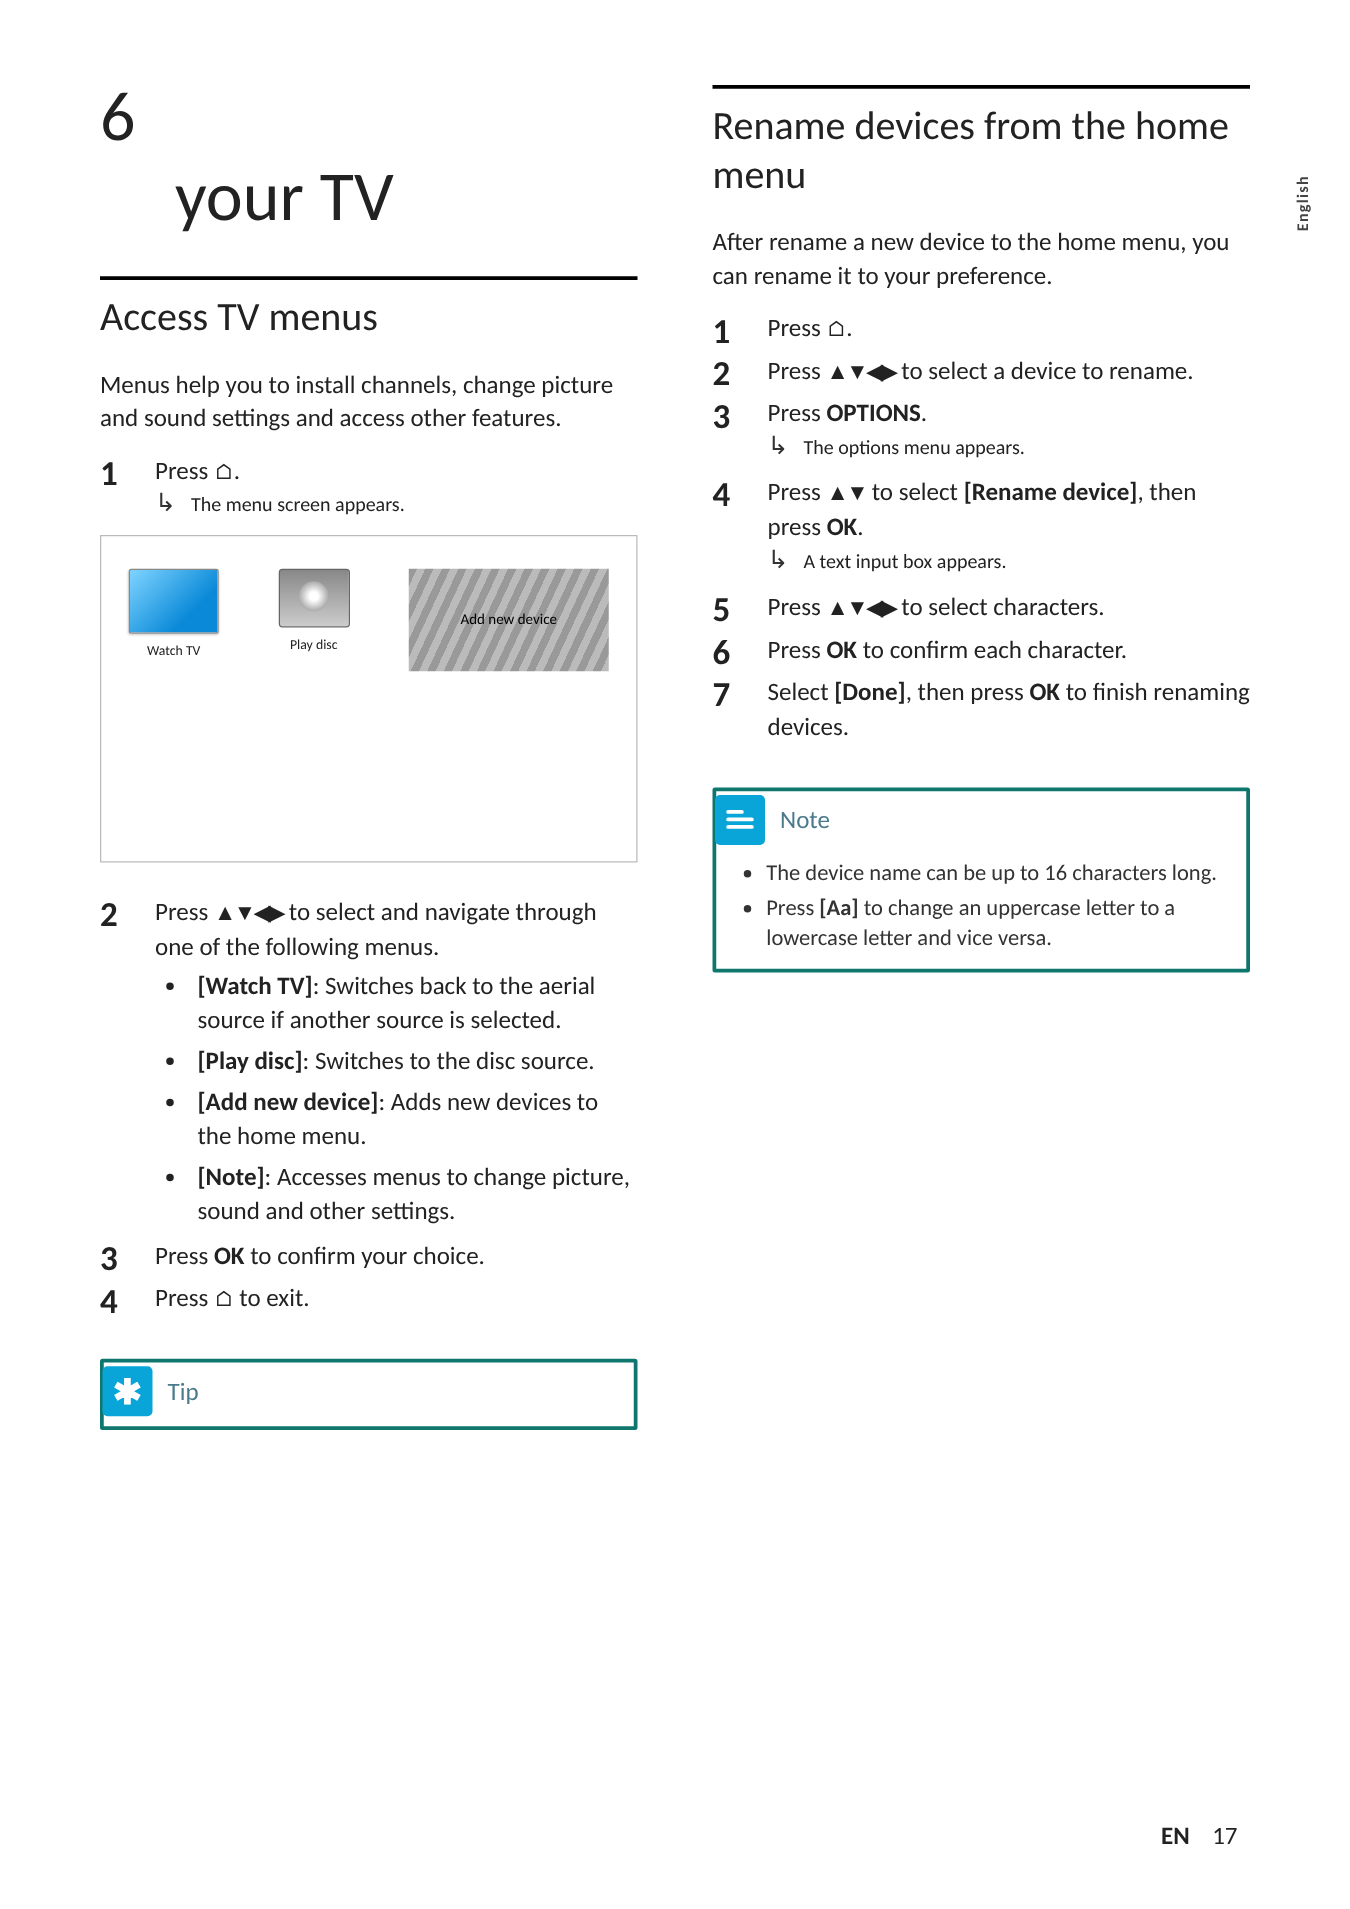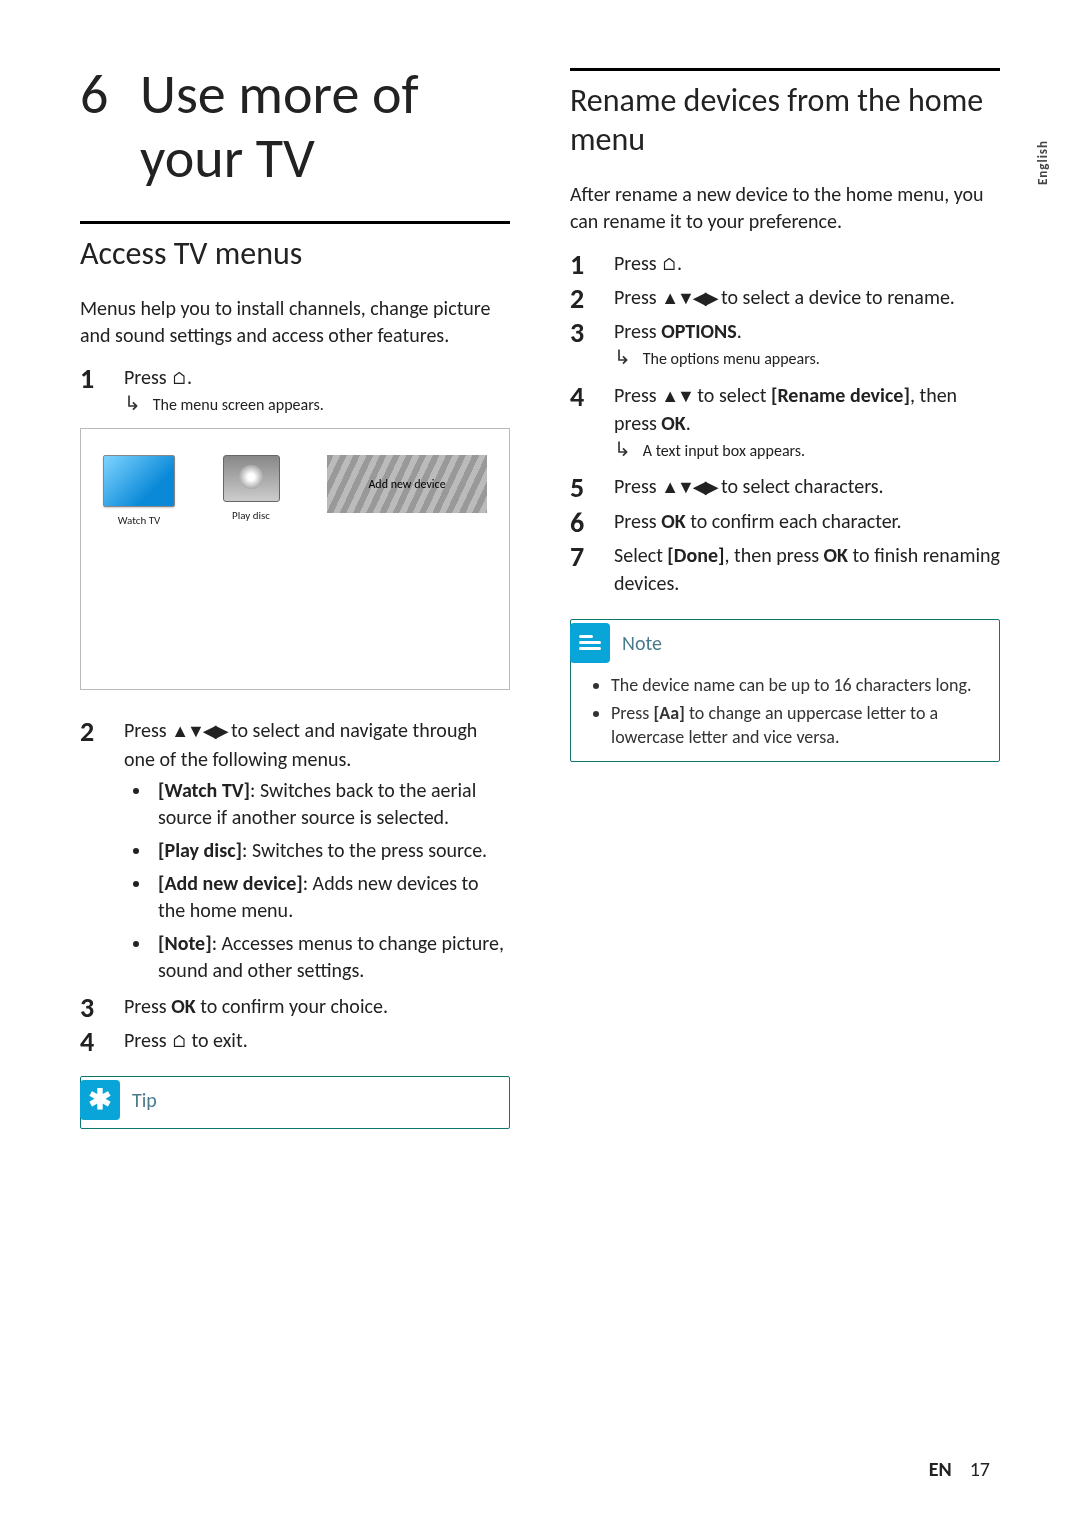--- a/index.html
+++ b/index.html
@@ -134,21 +134,21 @@
     background: linear-gradient(#888,#ccc);
     border:1px solid #666; border-radius:3px; margin:0 auto;
     position: relative;
   }
   .disc-icon::after{
     content:""; position:absolute; width:24px; height:24px; border-radius:50%;
     background: radial-gradient(circle,#fff 20%, #aaa 70%);
     left:15px; top:9px;
   }
   .add-box {
-    width:160px; height:58px; margin:0 auto;
+    width:160px; height:82px; margin:0 auto;
     background: repeating-linear-gradient(115deg,#999 0 6px,#bbb 6px 12px);
     display:flex; align-items:center; justify-content:center;
     color:#000; font-size:12px; font-weight:500;
   }
   .menu-row2 { padding:24px 22px 0 22px;}
   .gear-wrap{ display:flex; align-items:center; gap:6px;}
   .gear {
     width:40px; height:40px; position:relative;
   }
   .gear svg { width:40px; height:40px; }
@@ -160,23 +160,23 @@
     padding:0 0 0 28px;
     margin:4px 0 8px 0;
   }
   ul.sub li{
     font-size:20px; font-weight:300; line-height:1.35; margin-bottom:6px;
     padding-left:6px;
   }
 
   
   .callout {
-    border:1px solid #0f766e;
+    border:3px solid #0f766e;
     border-radius:2px;
-    margin-top:22px;
+    margin-top:34px;
     font-size:18px;
   }
   .callout .hdr{
     display:flex; align-items:center; gap:12px;
     padding:4px 0 8px 0;
   }
   .callout .badge{
     width:40px; height:40px;
     background:#0aa5d8;
     border-radius:4px;
@@ -216,21 +216,21 @@
 <body>
 
 <div class="vtab">English</div>
 
 <div class="columns">
 
   <div class="col">
     <div class="chapter">
       <div class="num">6</div>
       <div class="title">
-        <span>Use more of</span><br>
+        <br>
         <span>your TV</span>
       </div>
     </div>
 
     <hr class="hr-heavy">
     <h2 class="section">Access TV menus</h2>
 
     <p class="intro">Menus help you to install channels, change picture and sound settings and access other features.</p>
 
     <ol class="steps">
@@ -257,21 +257,21 @@
               </div>
             </div>
           </div>
         </div>
       </li>
 
       <li>
         <span>Press </span><span class="navglyph">▲▼◀▶</span><span> to select and navigate through one of the following menus.</span>
         <ul class="sub">
           <li><span class="bold">[Watch TV]</span><span>: Switches back to the aerial source if another source is selected.</span></li>
-          <li><span class="bold">[Play disc]</span><span>: Switches to the press source.</span></li>
+          <li><span class="bold">[Play disc]</span><span>: Switches to the disc source.</span></li>
           <li><span class="bold">[Add new device]</span><span>: Adds new devices to the home menu.</span></li>
           <li><span class="bold">[Note]</span><span>: Accesses menus to change picture, sound and other settings.</span></li>
         </ul>
       </li>
 
       <li>
         <span>Press </span><span class="bold">OK</span><span> to confirm your choice.</span>
       </li>
       <li>
         <span>Press </span><span class="home-icon">⌂</span><span> to exit.</span>

